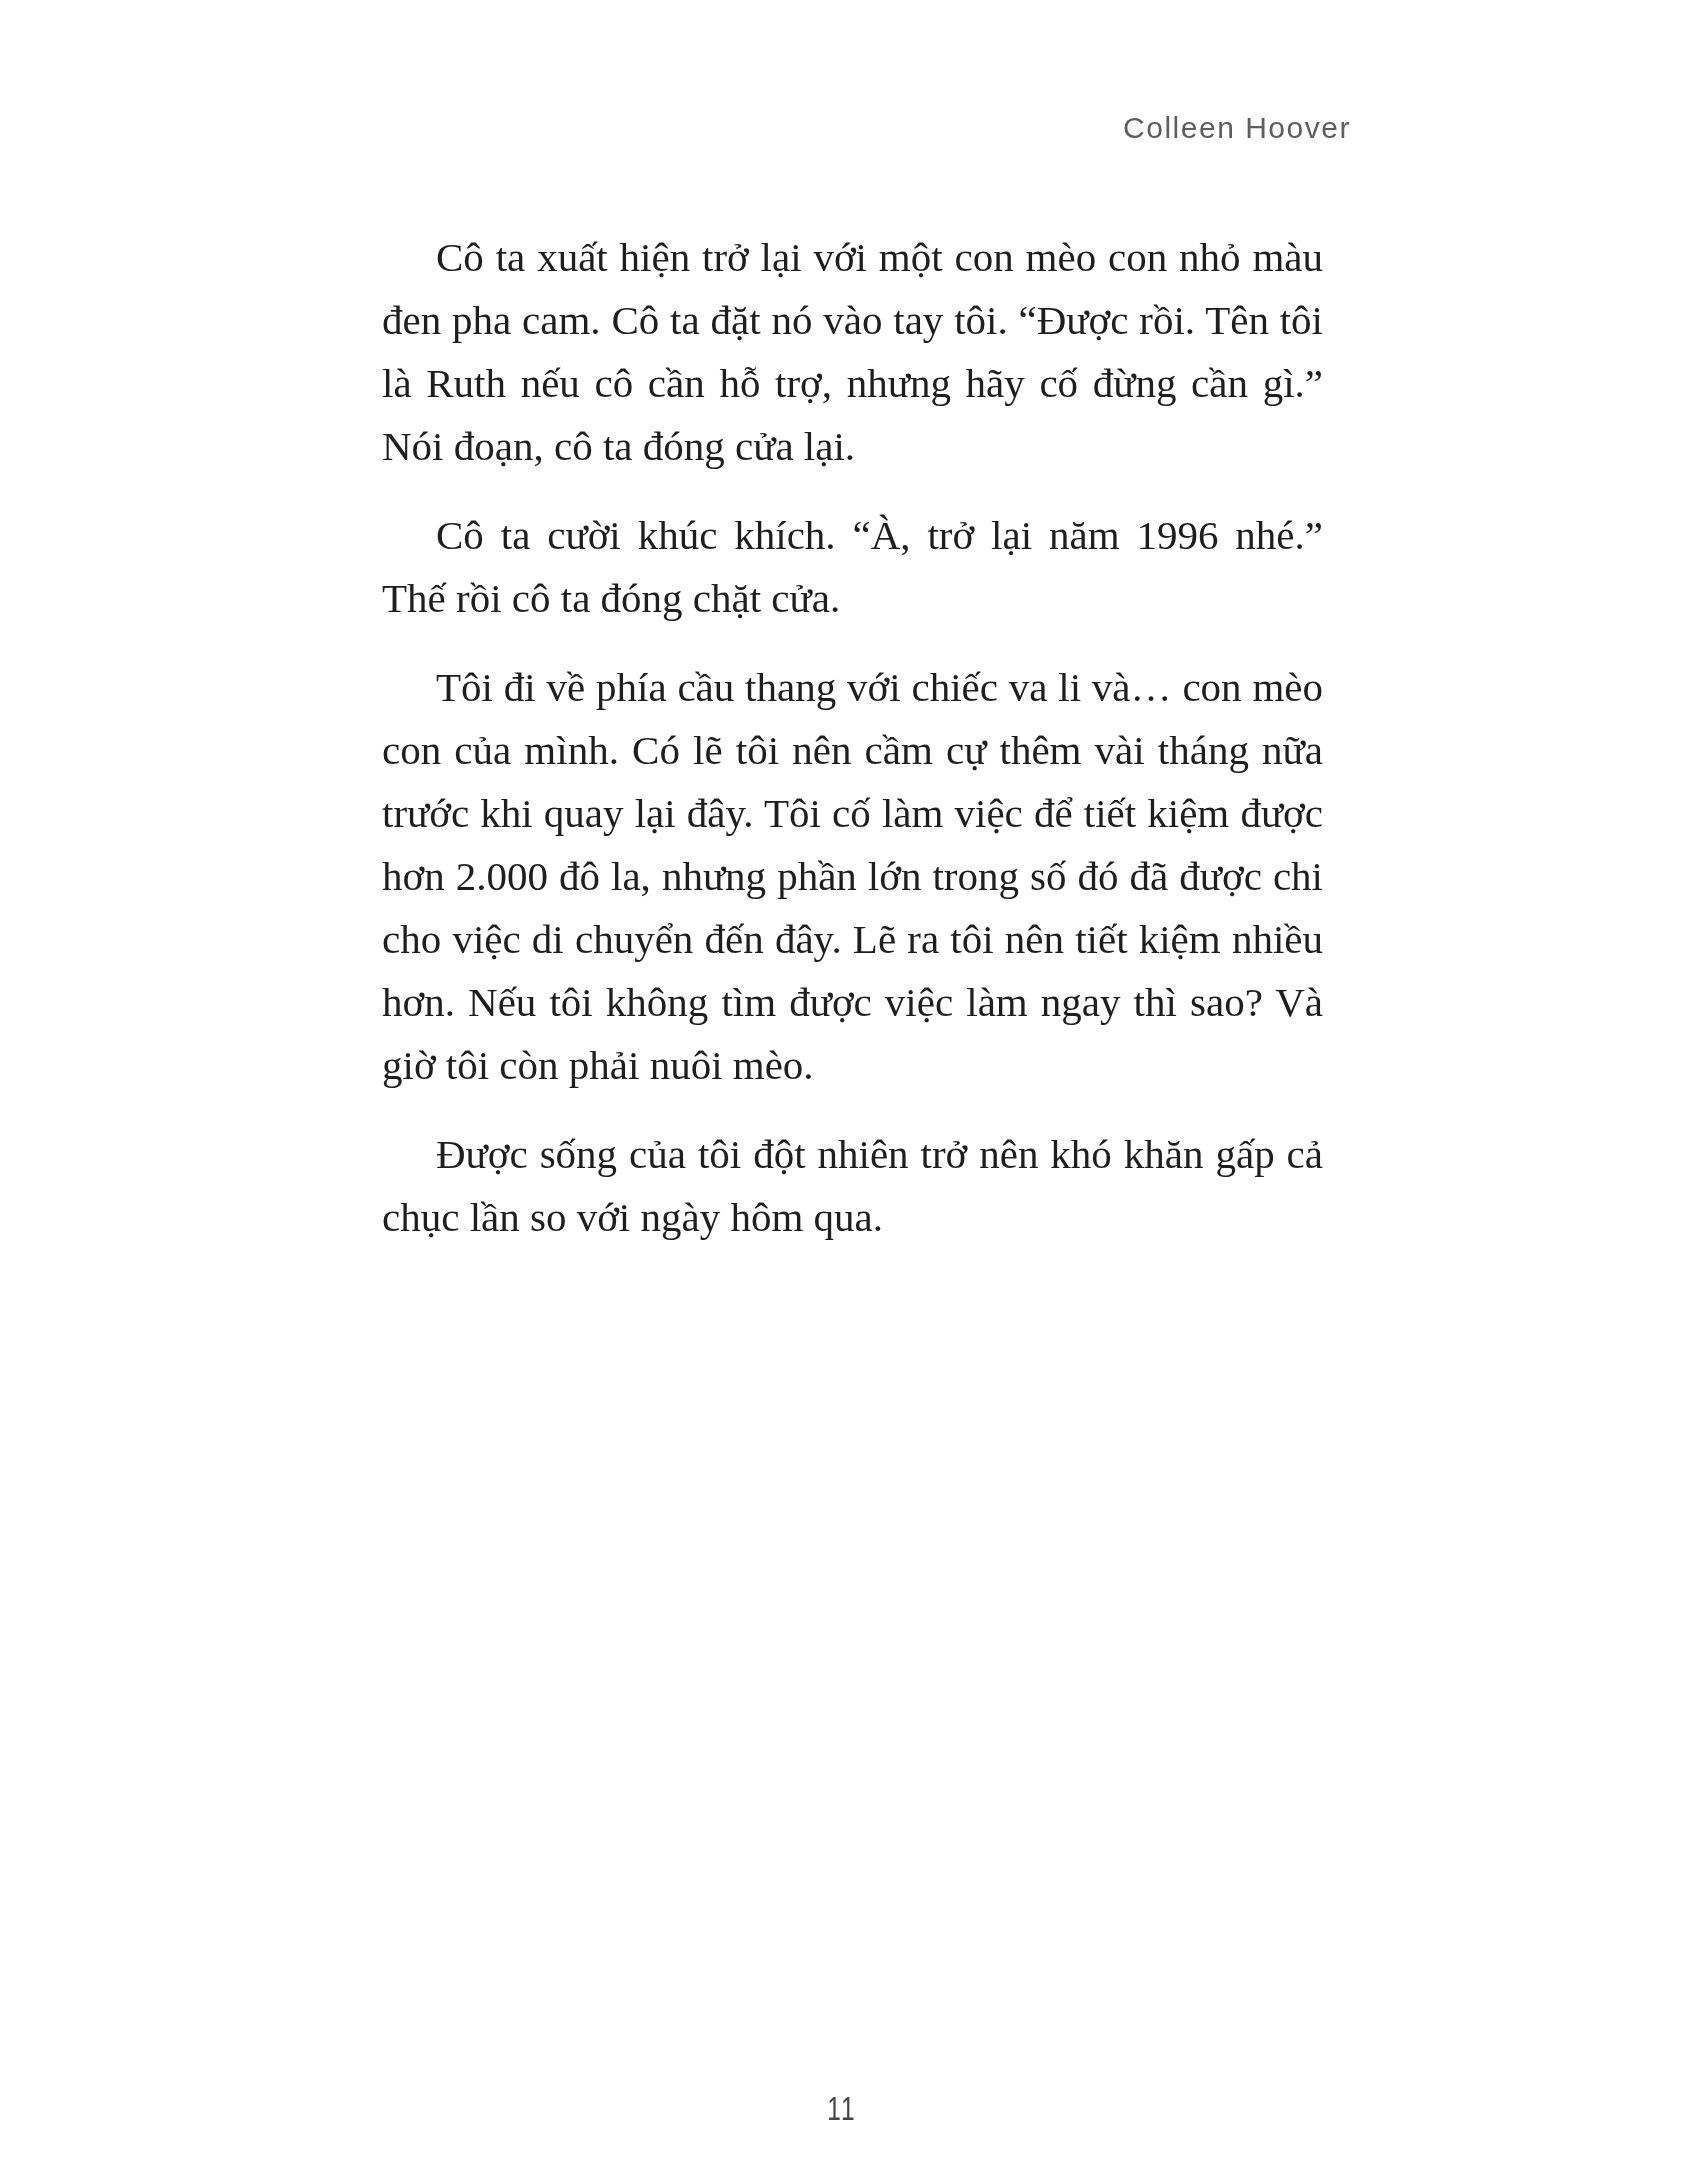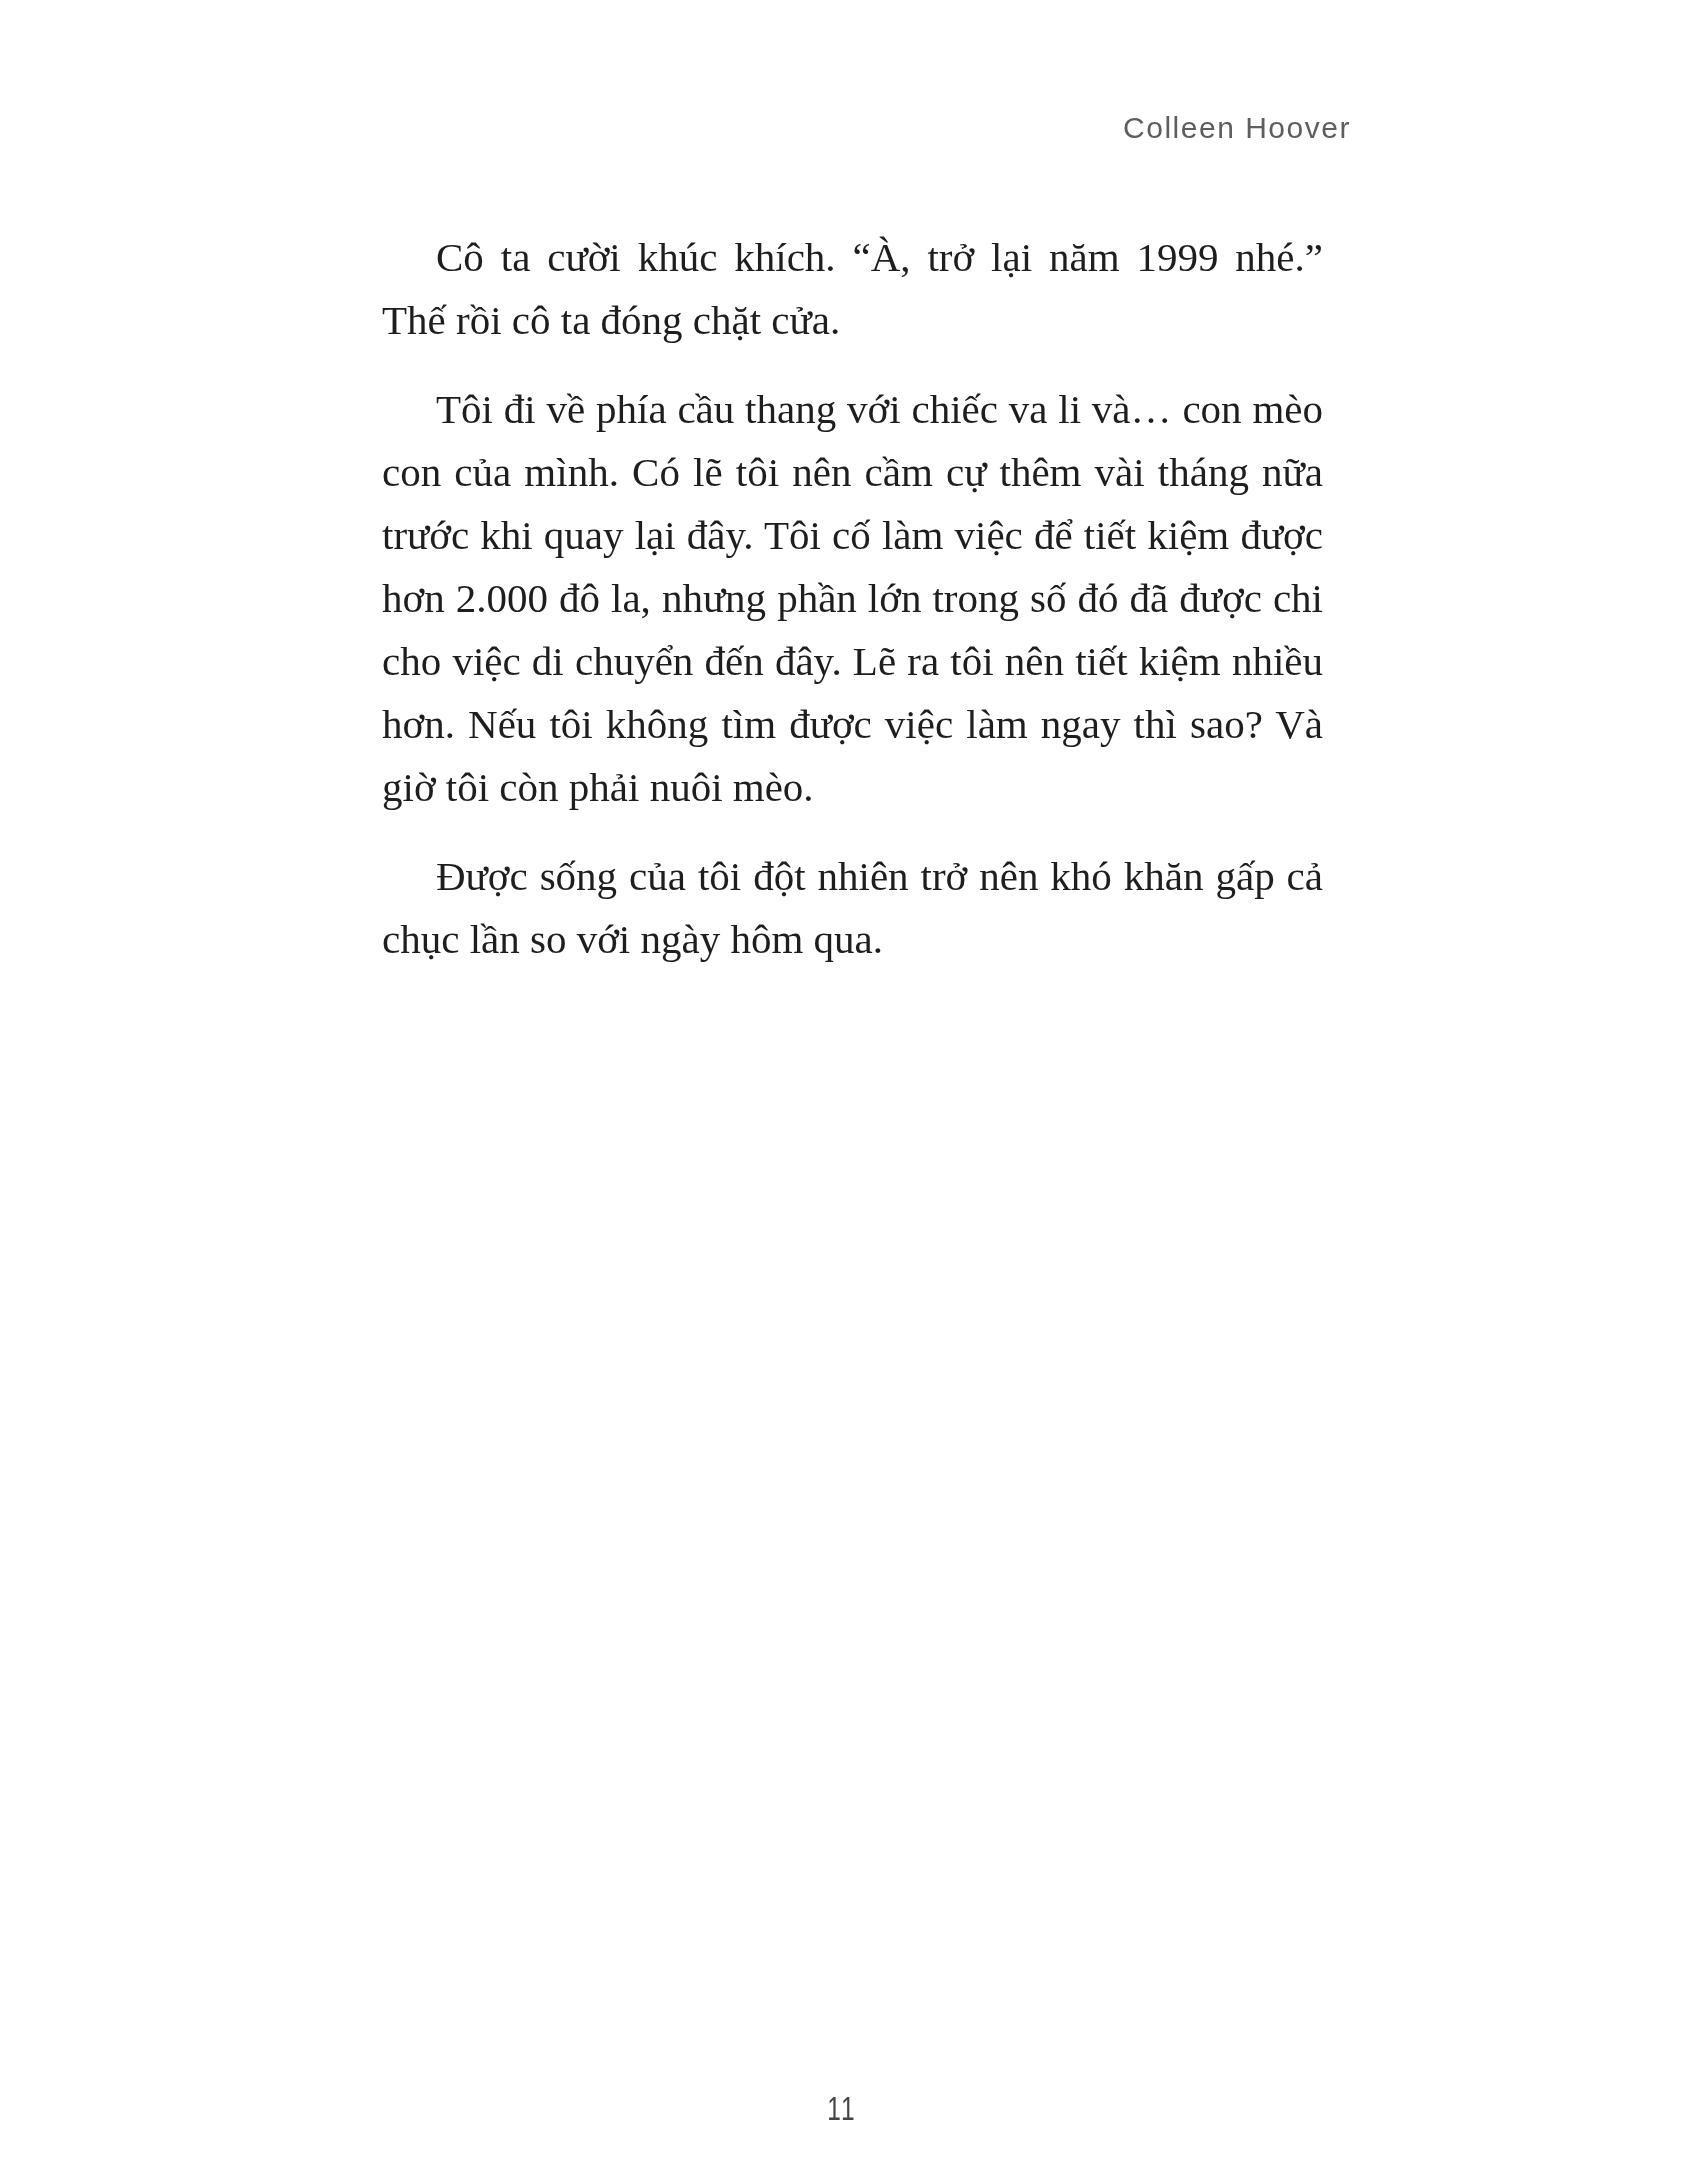--- a/index.html
+++ b/index.html
@@ -58,20 +58,21 @@
     color: #454545;
   }
 </style>
 </head>
 <body>
 
 <div class="page">
   <div class="running-head">Colleen Hoover</div>
 
   <div class="body-text">
-      <p>Cô ta cười khúc khích. “À, trở lại năm 1999 nhé.” Thế rồi cô ta đóng chặt cửa.</p>
+      <p>Cô ta xuất hiện trở lại với một con mèo con nhỏ màu đen pha cam. Cô ta đặt nó vào tay tôi. “Được rồi. Tên tôi là Ruth nếu cô cần hỗ trợ, nhưng hãy cố đừng cần gì.” Nói đoạn, cô ta đóng cửa lại.</p>
+      <p>Cô ta cười khúc khích. “À, trở lại năm 1996 nhé.” Thế rồi cô ta đóng chặt cửa.</p>
       <p>Tôi đi về phía cầu thang với chiếc va li và… con mèo con của mình. Có lẽ tôi nên cầm cự thêm vài tháng nữa trước khi quay lại đây. Tôi cố làm việc để tiết kiệm được hơn 2.000 đô la, nhưng phần lớn trong số đó đã được chi cho việc di chuyển đến đây. Lẽ ra tôi nên tiết kiệm nhiều hơn. Nếu tôi không tìm được việc làm ngay thì sao? Và giờ tôi còn phải nuôi mèo.</p>
       <p>Được sống của tôi đột nhiên trở nên khó khăn gấp cả chục lần so với ngày hôm qua.</p>
     </div>
 
   <div class="page-number">11</div>
 </div>
 
 
 </body></html>

